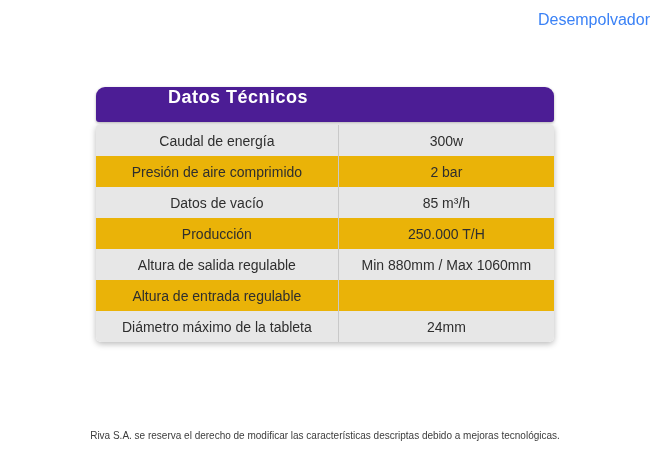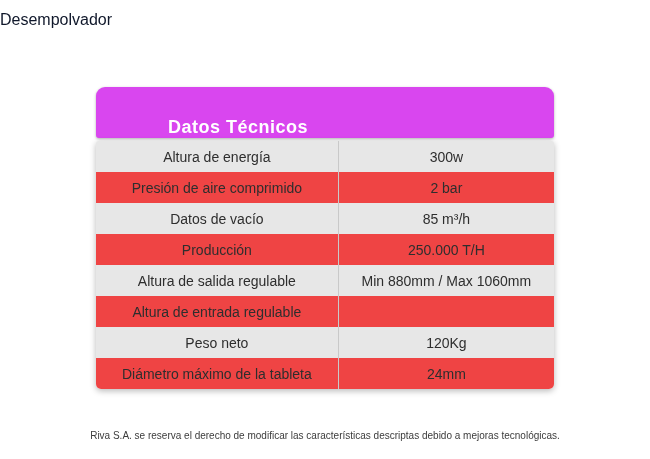--- a/index.html
+++ b/index.html
@@ -8,36 +8,36 @@
     position: relative;
     background: #ffffff;
     font-family: "Liberation Sans", "DejaVu Sans", sans-serif;
     overflow: hidden;
   }
   .page-title {
     position: absolute;
     top: 11px;
     left: 0;
     width: 100%;
-    text-align: left;
+    text-align: right;
     font-size: 16px;
-    color: #0f172a;
+    color: #3b82f6;
   }
   .spec-table {
     position: absolute;
     top: 87px;
     left: 96px;
     width: 458px;
   }
   .table-header {
-    height: 51px;
-    background: #d946ef;
+    height: 35px;
+    background: #4c1d95;
     border-radius: 9px 9px 3px 3px;
     display: flex;
-    align-items: flex-end;
+    align-items: flex-start;
     margin-bottom: 3px;
     box-shadow: 0 1px 3px rgba(0,0,0,0.3);
   }
   .table-header .header-text {
     display: block;
     width: 62%;
     text-align: center;
     color: #ffffff;
     font-weight: bold;
     font-size: 18px;
@@ -45,21 +45,21 @@
   }
   .table-rows {
     border-radius: 2px 2px 5px 5px;
     overflow: hidden;
     box-shadow: 0 2px 6px rgba(0,0,0,0.28);
   }
   .row {
     display: flex;
     height: 31px;
     align-items: stretch;
-    background: #ef4444;
+    background: #eab308;
   }
   .row:nth-child(odd) { background: #e7e7e7; }
   .cell {
     display: flex;
     align-items: center;
     justify-content: center;
     font-size: 14px;
     color: #2e2e2e;
     text-align: center;
   }
@@ -82,21 +82,21 @@
 <body>
 
 <div class="page-title">Desempolvador</div>
 
 <div class="spec-table">
   <div class="table-header">
     <span class="header-text">Datos Técnicos</span>
   </div>
   <div class="table-rows">
       <div class="row">
-        <div class="cell label">Altura de energía</div>
+        <div class="cell label">Caudal de energía</div>
         <div class="cell value">300w</div>
       </div>
       <div class="row">
         <div class="cell label">Presión de aire comprimido</div>
         <div class="cell value">2 bar</div>
       </div>
       <div class="row">
         <div class="cell label">Datos de vacío</div>
         <div class="cell value">85 m³/h</div>
       </div>
@@ -105,23 +105,19 @@
         <div class="cell value">250.000 T/H</div>
       </div>
       <div class="row">
         <div class="cell label">Altura de salida regulable</div>
         <div class="cell value">Min 880mm / Max 1060mm</div>
       </div>
       <div class="row">
         <div class="cell label">Altura de entrada regulable</div>
       </div>
       <div class="row">
-        <div class="cell label">Peso neto</div>
-        <div class="cell value">120Kg</div>
-      </div>
-      <div class="row">
         <div class="cell label">Diámetro máximo de la tableta</div>
         <div class="cell value">24mm</div>
       </div>
     </div>
 </div>
 
 <div class="page-footer">Riva S.A. se reserva el derecho de modificar las características descriptas debido a mejoras tecnológicas.</div>
 
 </body></html>

